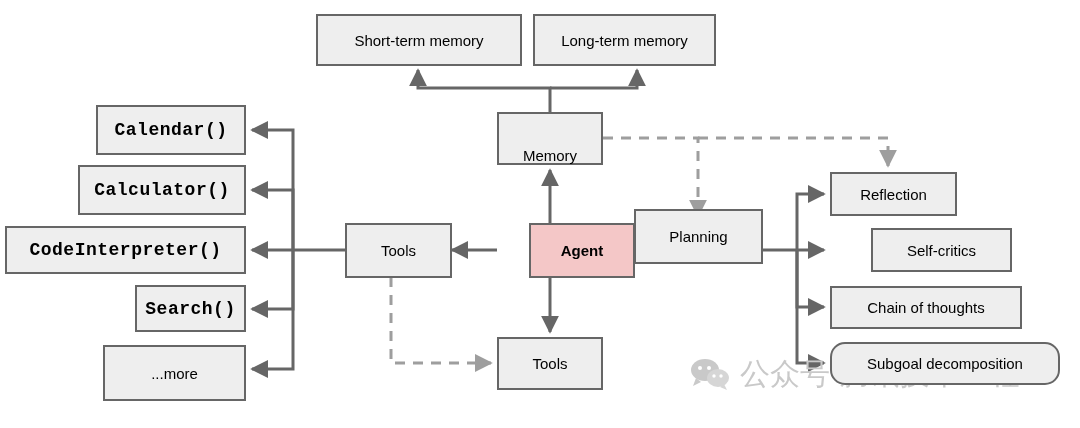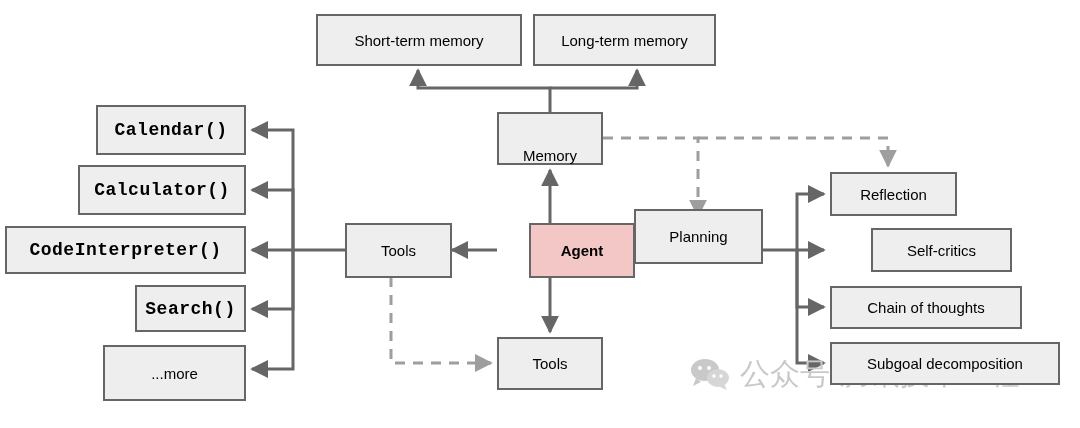--- a/index.html
+++ b/index.html
@@ -187,17 +187,17 @@
   </div>
 
   <div class="node-box" style="left:830px; top:228px; width:141px; height:44px;margin-left:41px;">
     <span>Self-critics</span>
   </div>
 
   <div class="node-box" style="left:830px; top:286px; width:192px; height:43px;">
     <span>Chain of thoughts</span>
   </div>
 
-  <div class="node-box" style="left:830px; top:342px; width:230px; height:43px;">
+  <div class="node-box" style="left:830px; top:342px; width:230px; height:43px;border-radius:15px;">
     <span>Subgoal decomposition</span>
   </div>
 
 </div>
 
 </body></html>

